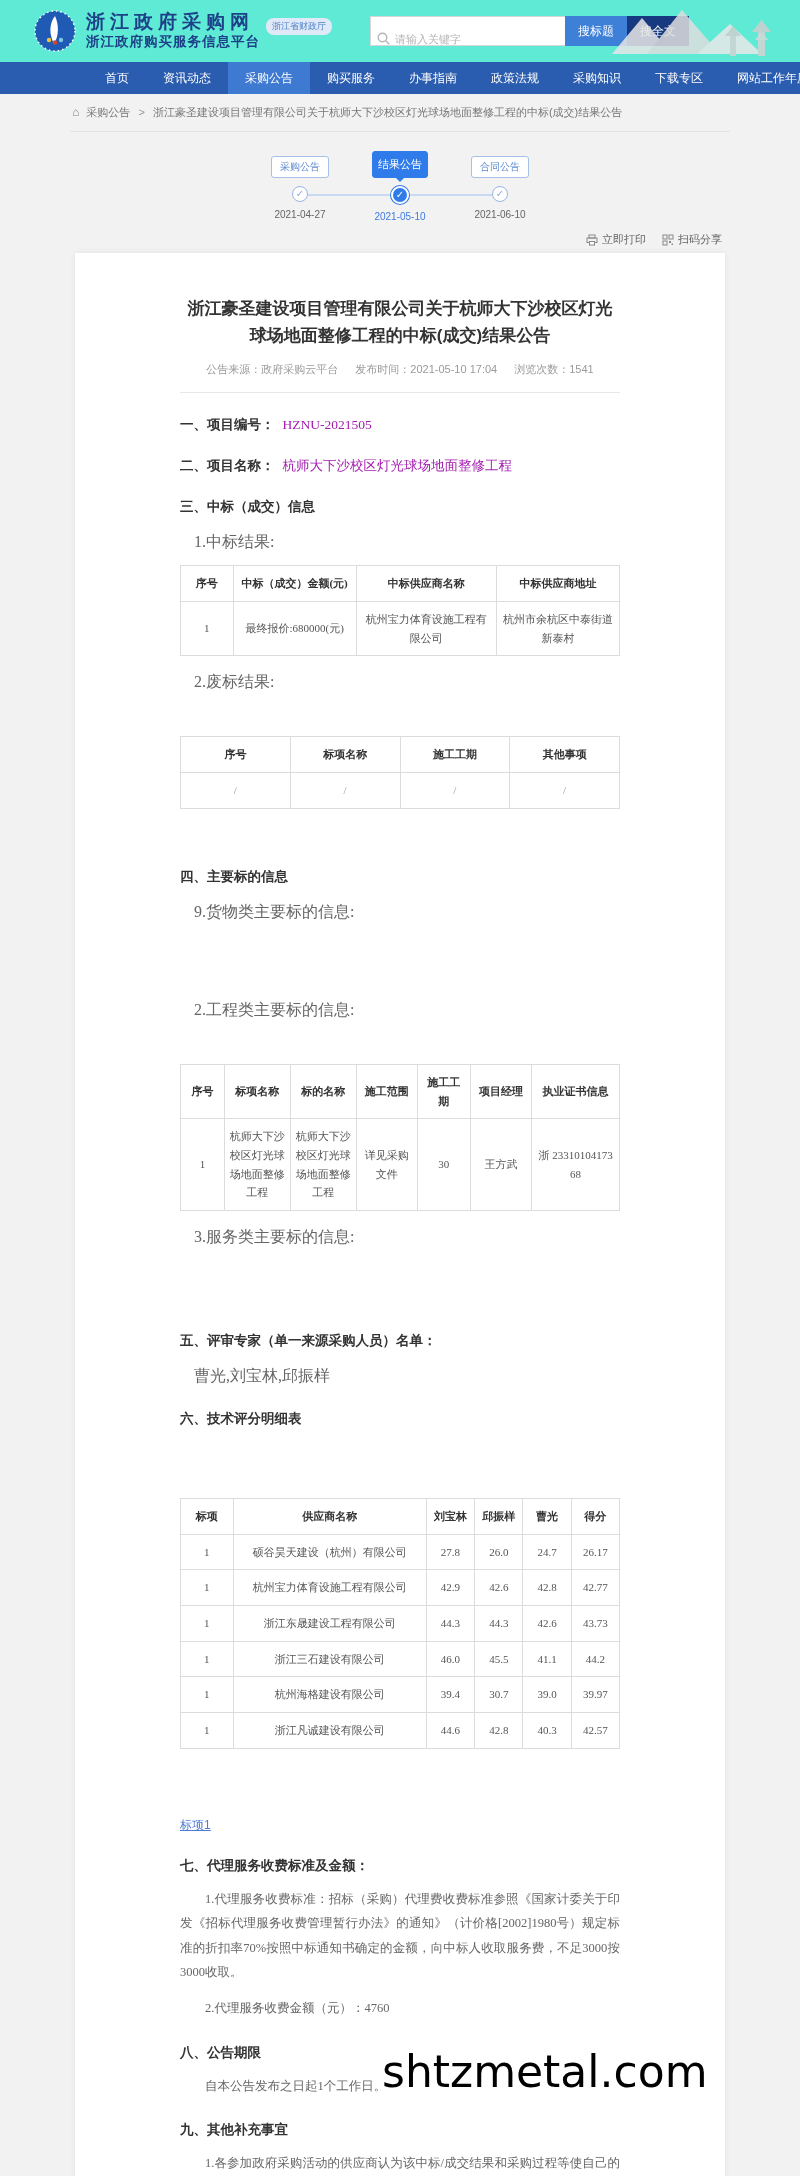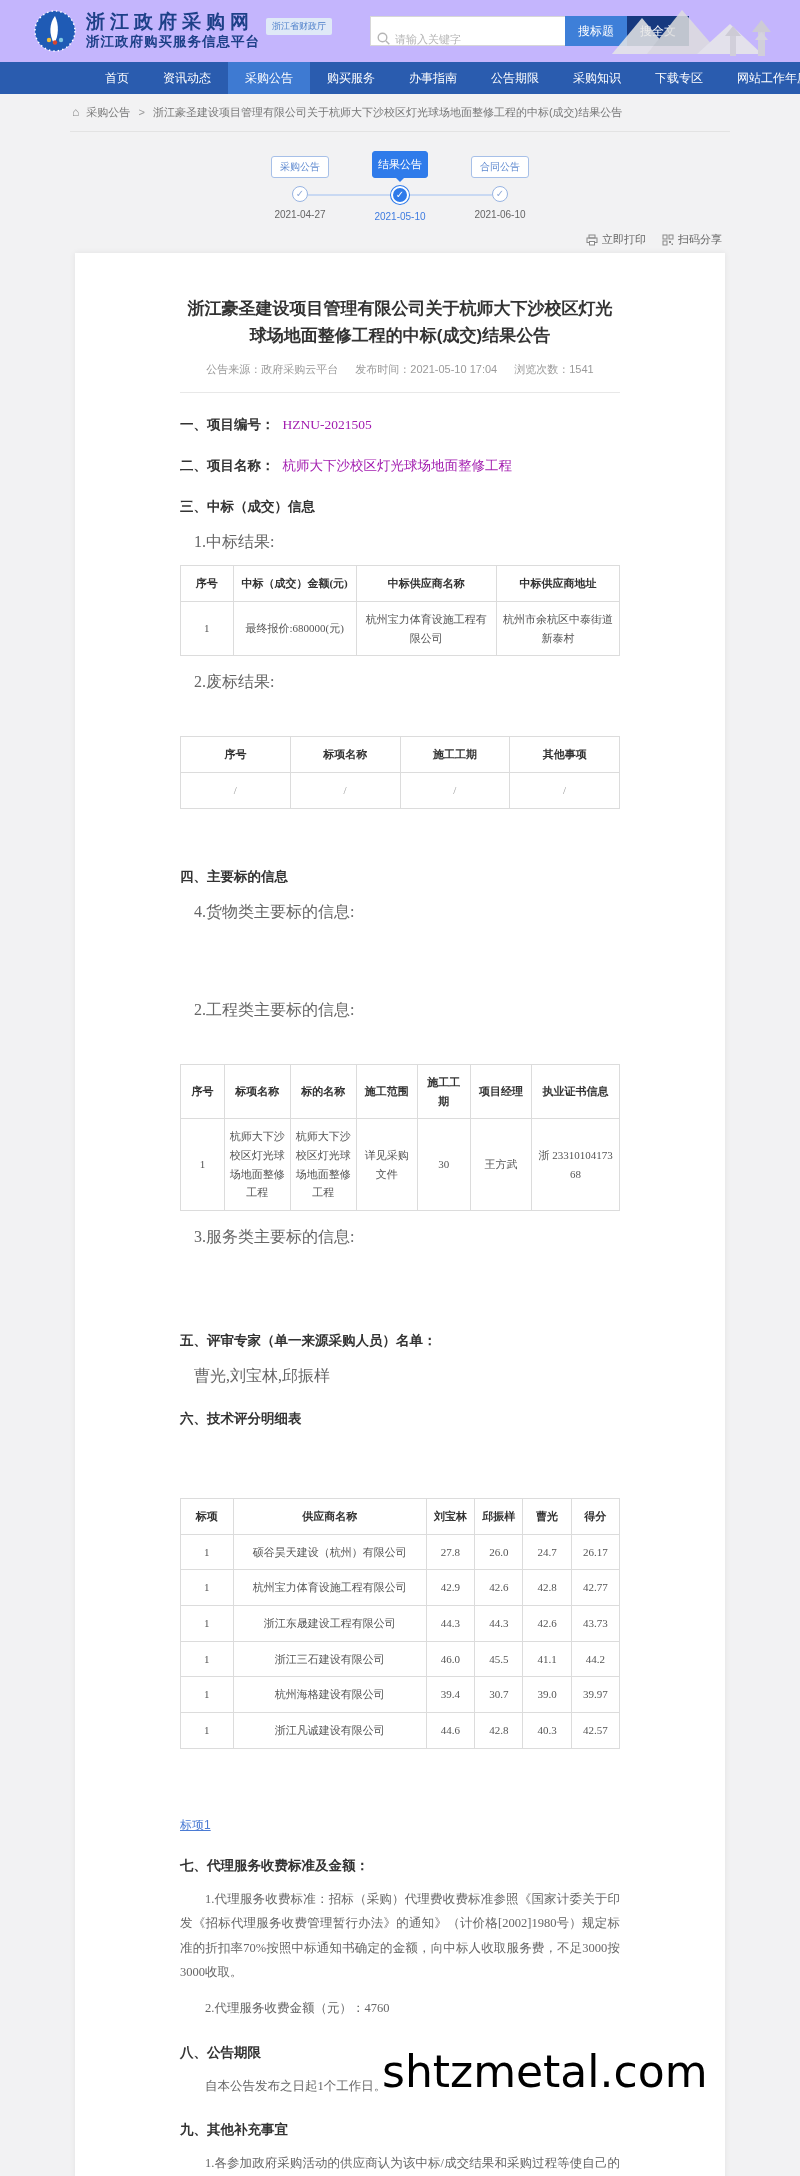--- a/index.html
+++ b/index.html
@@ -1,26 +1,26 @@
 <!DOCTYPE html>
 <html><head>
 <meta charset="utf-8">
 <style>
   * { margin:0; padding:0; box-sizing:border-box; }
   body { font-family:"Liberation Sans", sans-serif; }
   .page { position:relative; width:800px; height:2176px; background:#f2f2f3; overflow:hidden; }
 
   
-  .site-header { position:relative; height:62px; background:#c4b5fd; display:flex; align-items:center; }
+  .site-header { position:relative; height:62px; background:#5eead4; display:flex; align-items:center; }
   .logo-area { display:flex; align-items:center; margin-left:34px; }
   .logo-circle { width:42px; height:42px; flex:0 0 42px; }
   .logo-text { margin-left:10px; }
   .site-title { font-size:19px; font-weight:bold; color:#1d4088; letter-spacing:5px; line-height:1.15; }
   .site-subtitle { font-size:13.5px; font-weight:bold; color:#1d4088; letter-spacing:1px; }
-  .gov-badge { align-self:flex-start; margin:8px 0 0 6px; background:#dfe9f7; color:#4a7ec9; font-size:9px; padding:2px 6px; border-radius:2px; white-space:nowrap; }
+  .gov-badge { align-self:flex-start; margin:8px 0 0 6px; background:#dfe9f7; color:#4a7ec9; font-size:9px; padding:2px 6px; border-radius:8px; white-space:nowrap; }
   .search-area { display:flex; align-items:center; margin-left:38px; height:30px; }
   .search-box { display:flex; align-items:flex-end; width:195px; height:30px; background:#fff; border:1px solid #d7d7d7; border-right:none; padding:0 6px; }
   .search-box svg { flex:0 0 13px; }
   .search-box input { border:none; outline:none; width:100%; margin-left:5px; font-size:11px; color:#333; font-family:"Liberation Sans",sans-serif; }
   .search-box input::placeholder { color:#b5b5b5; }
   .btn-search { height:30px; padding:0 13px; border:none; color:#fff; font-size:12px; cursor:pointer; font-family:"Liberation Sans",sans-serif; }
   .btn-search-title { background:#3e7fd8; }
   .btn-search-full { background:#17397f; }
   .header-art { position:absolute; right:8px; top:4px; opacity:.85; }
 
@@ -134,21 +134,21 @@
       </svg>
     </div>
   </header>
 
   <nav class="main-nav">
       <a class="nav-item">首页</a>
       <a class="nav-item">资讯动态</a>
       <a class="nav-item active">采购公告</a>
       <a class="nav-item">购买服务</a>
       <a class="nav-item">办事指南</a>
-      <a class="nav-item">公告期限</a>
+      <a class="nav-item">政策法规</a>
       <a class="nav-item">采购知识</a>
       <a class="nav-item">下载专区</a>
       <a class="nav-item">网站工作年度报表</a>
     </nav>
 
   <div class="breadcrumb">
     <span class="home-icon">⌂</span>
     <a>采购公告</a>
     <span class="sep">&gt;</span>
     <span>浙江豪圣建设项目管理有限公司关于杭师大下沙校区灯光球场地面整修工程的中标(成交)结果公告</span>
@@ -247,21 +247,21 @@
             <tr>
               <td>/</td>
               <td>/</td>
               <td>/</td>
               <td>/</td>
             </tr>
           </tbody>
         </table>
         <div class="spacer-sm"></div>
         <div class="sec-heading">四、主要标的信息</div>
-        <div class="sec-sub">4.货物类主要标的信息:</div>
+        <div class="sec-sub">9.货物类主要标的信息:</div>
         <div class="spacer-lg"></div>
         <div class="sec-sub">2.工程类主要标的信息:</div>
         <div class="spacer-sm"></div>
         <table class="tbl tbl-project">
           <thead>
             <tr>
               <th>序号</th>
               <th>标项名称</th>
               <th>标的名称</th>
               <th>施工范围</th>

